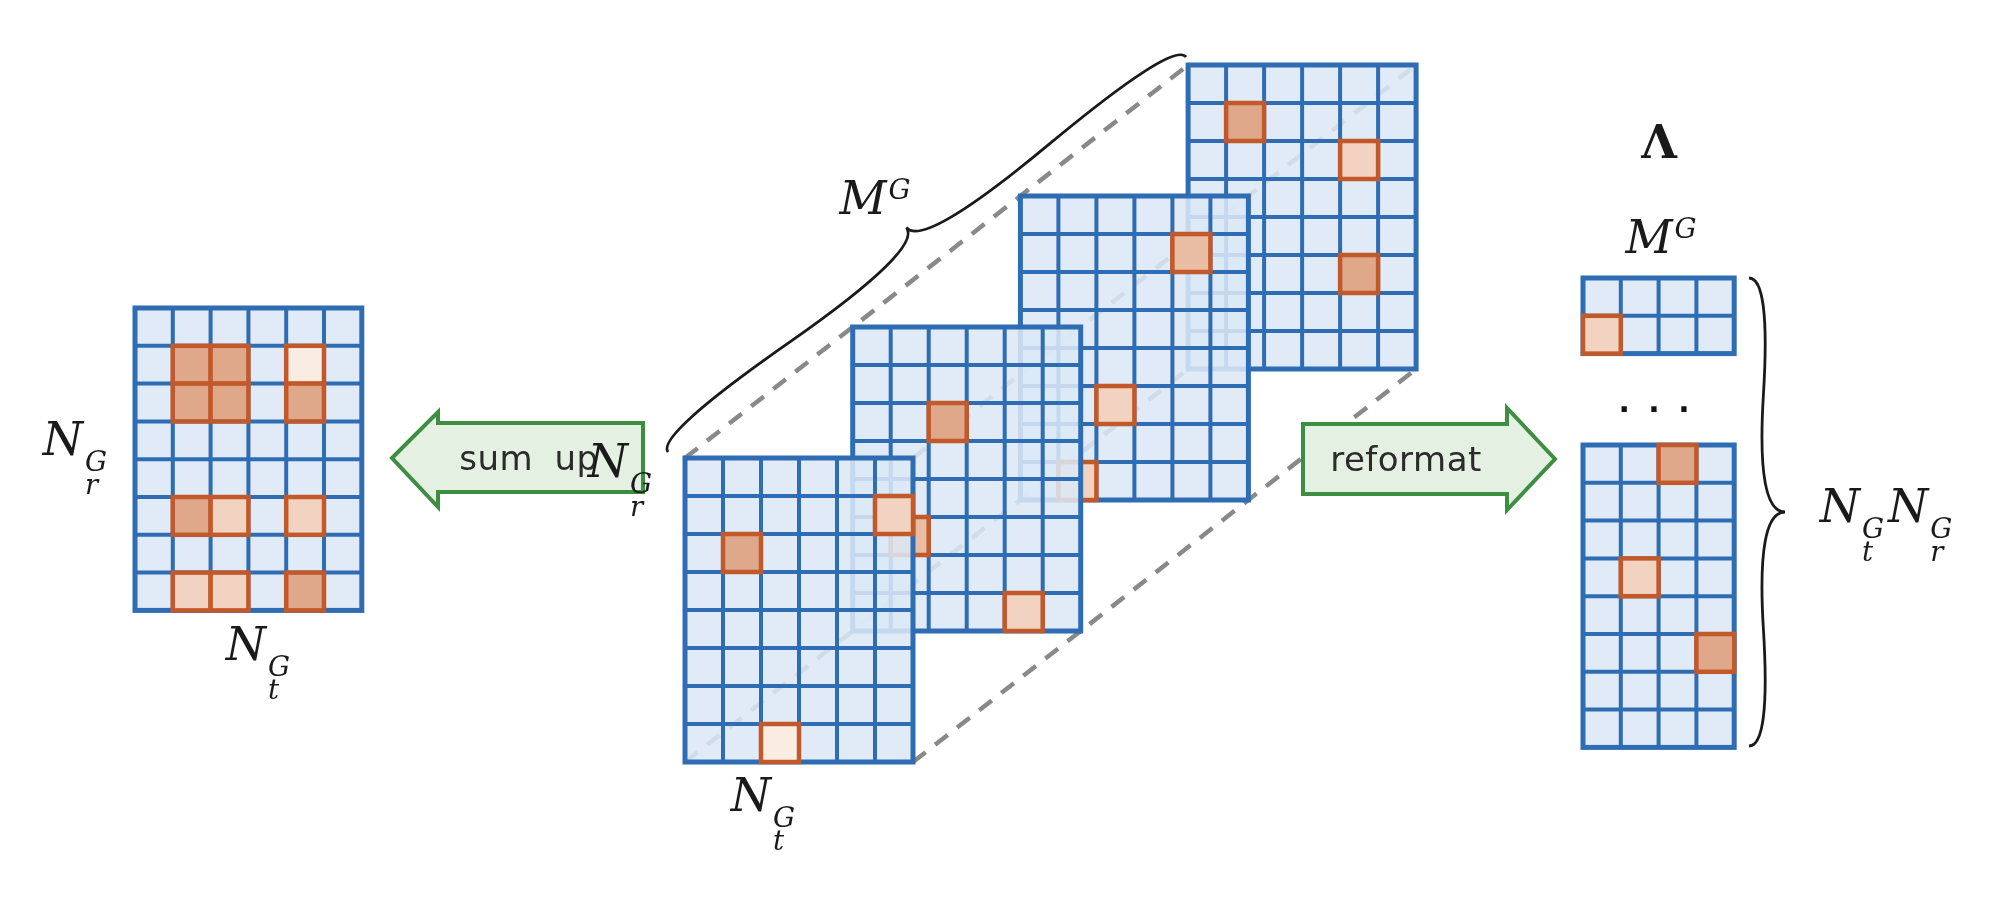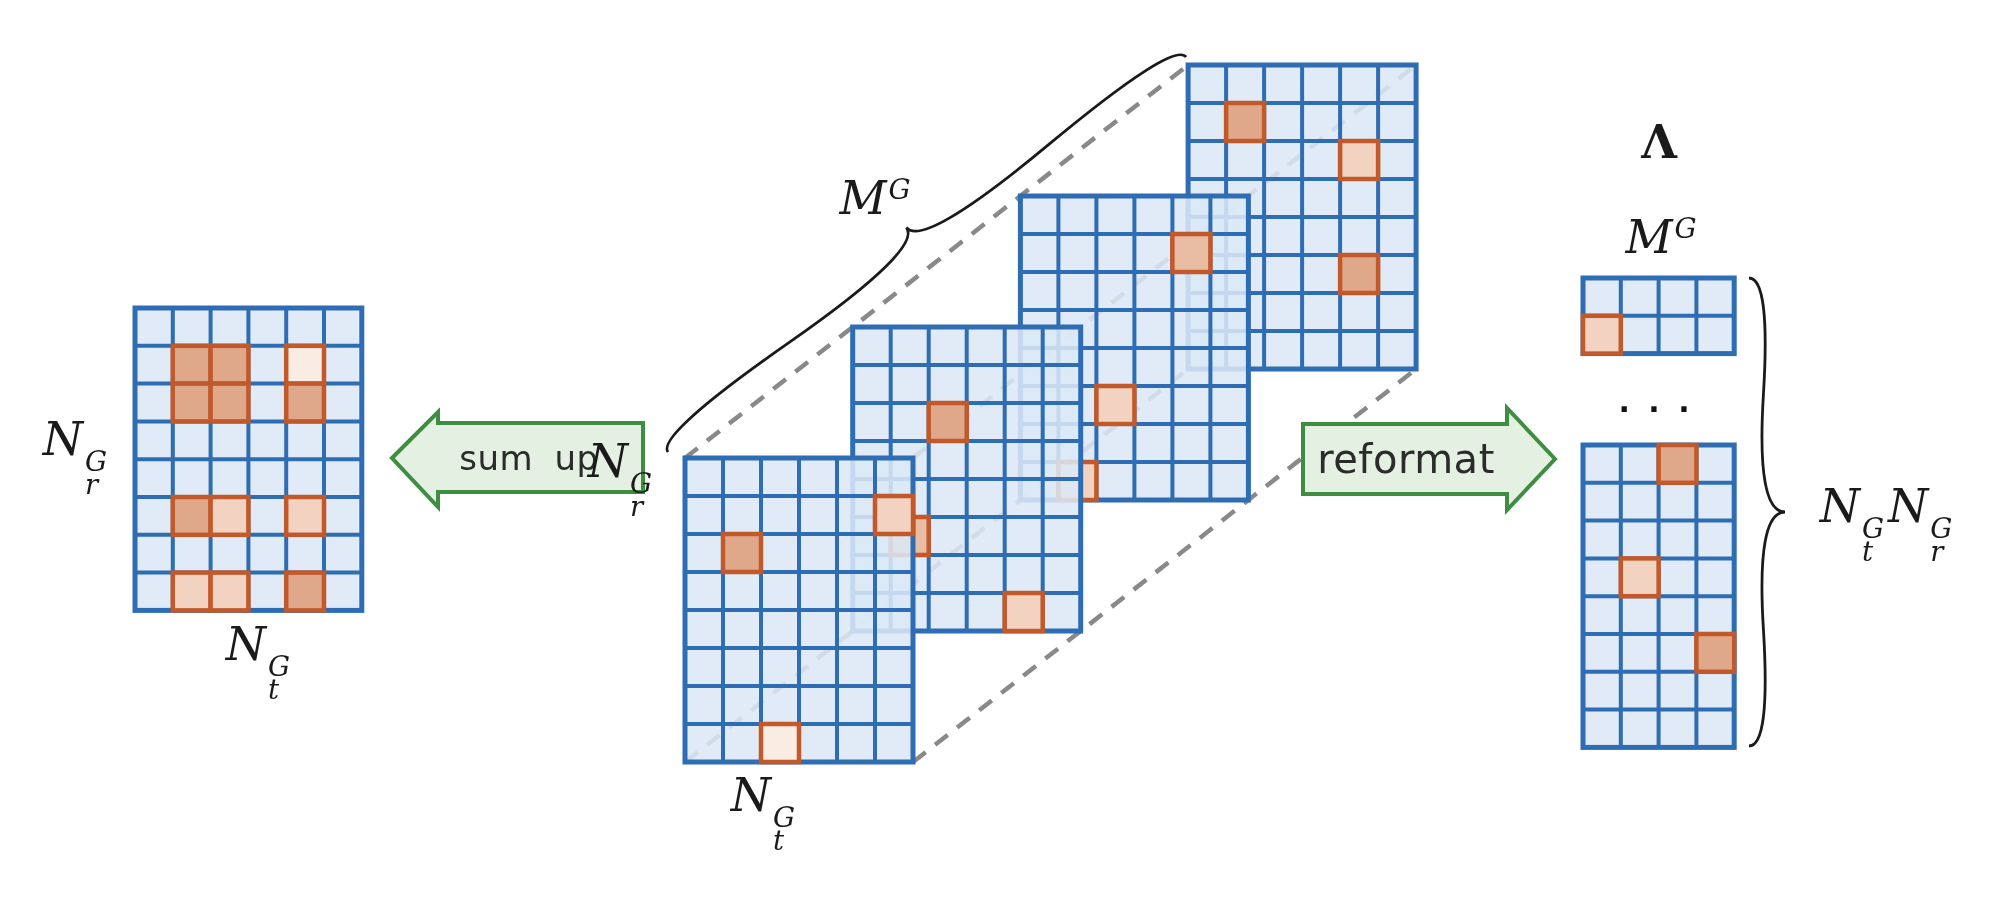--- a/index.html
+++ b/index.html
@@ -175,21 +175,21 @@
       <div class="lbl sans" style="left: 529px; top: 458px; font-size: 34px;"><span>sum up</span></div>
       <div class="lbl math" style="left: 620px; top: 478px; font-size: 46px;"><span class="mathgrp"><span class="b">N</span><span class="ss">
             <span class="sp">G</span>
             <span class="sb">r</span>
           </span></span></div>
       <div class="lbl math" style="left: 763px; top: 812px; font-size: 46px;"><span class="mathgrp"><span class="b">N</span><span class="ss">
             <span class="sp">G</span>
             <span class="sb">t</span>
           </span></span></div>
       <div class="lbl math" style="left: 875px; top: 198px; font-size: 46px;"><span class="mathgrp"><span class="b">M</span><span class="sup2">G</span></span></div>
-      <div class="lbl sans" style="left: 1406px; top: 459px; font-size: 40px;"><span>reformat</span></div>
+      <div class="lbl sans" style="left: 1406px; top: 459px; font-size: 34px;"><span>reformat</span></div>
       <div class="lbl lambda" style="left: 1659px; top: 142px; font-size: 46px;"><span>Λ</span></div>
       <div class="lbl math" style="left: 1661px; top: 237px; font-size: 46px;"><span class="mathgrp"><span class="b">M</span><span class="sup2">G</span></span></div>
       <div class="lbl dots" style="left: 1656px; top: 410px; font-size: 30px;"><span>· · ·</span></div>
       <div class="lbl math" style="left: 1886px; top: 523px; font-size: 46px;"><span class="mathgrp"><span class="b">N</span><span class="ss">
             <span class="sp">G</span>
             <span class="sb">t</span>
           </span></span><span class="mathgrp"><span class="b">N</span><span class="ss">
             <span class="sp">G</span>
             <span class="sb">r</span>
           </span></span></div>

